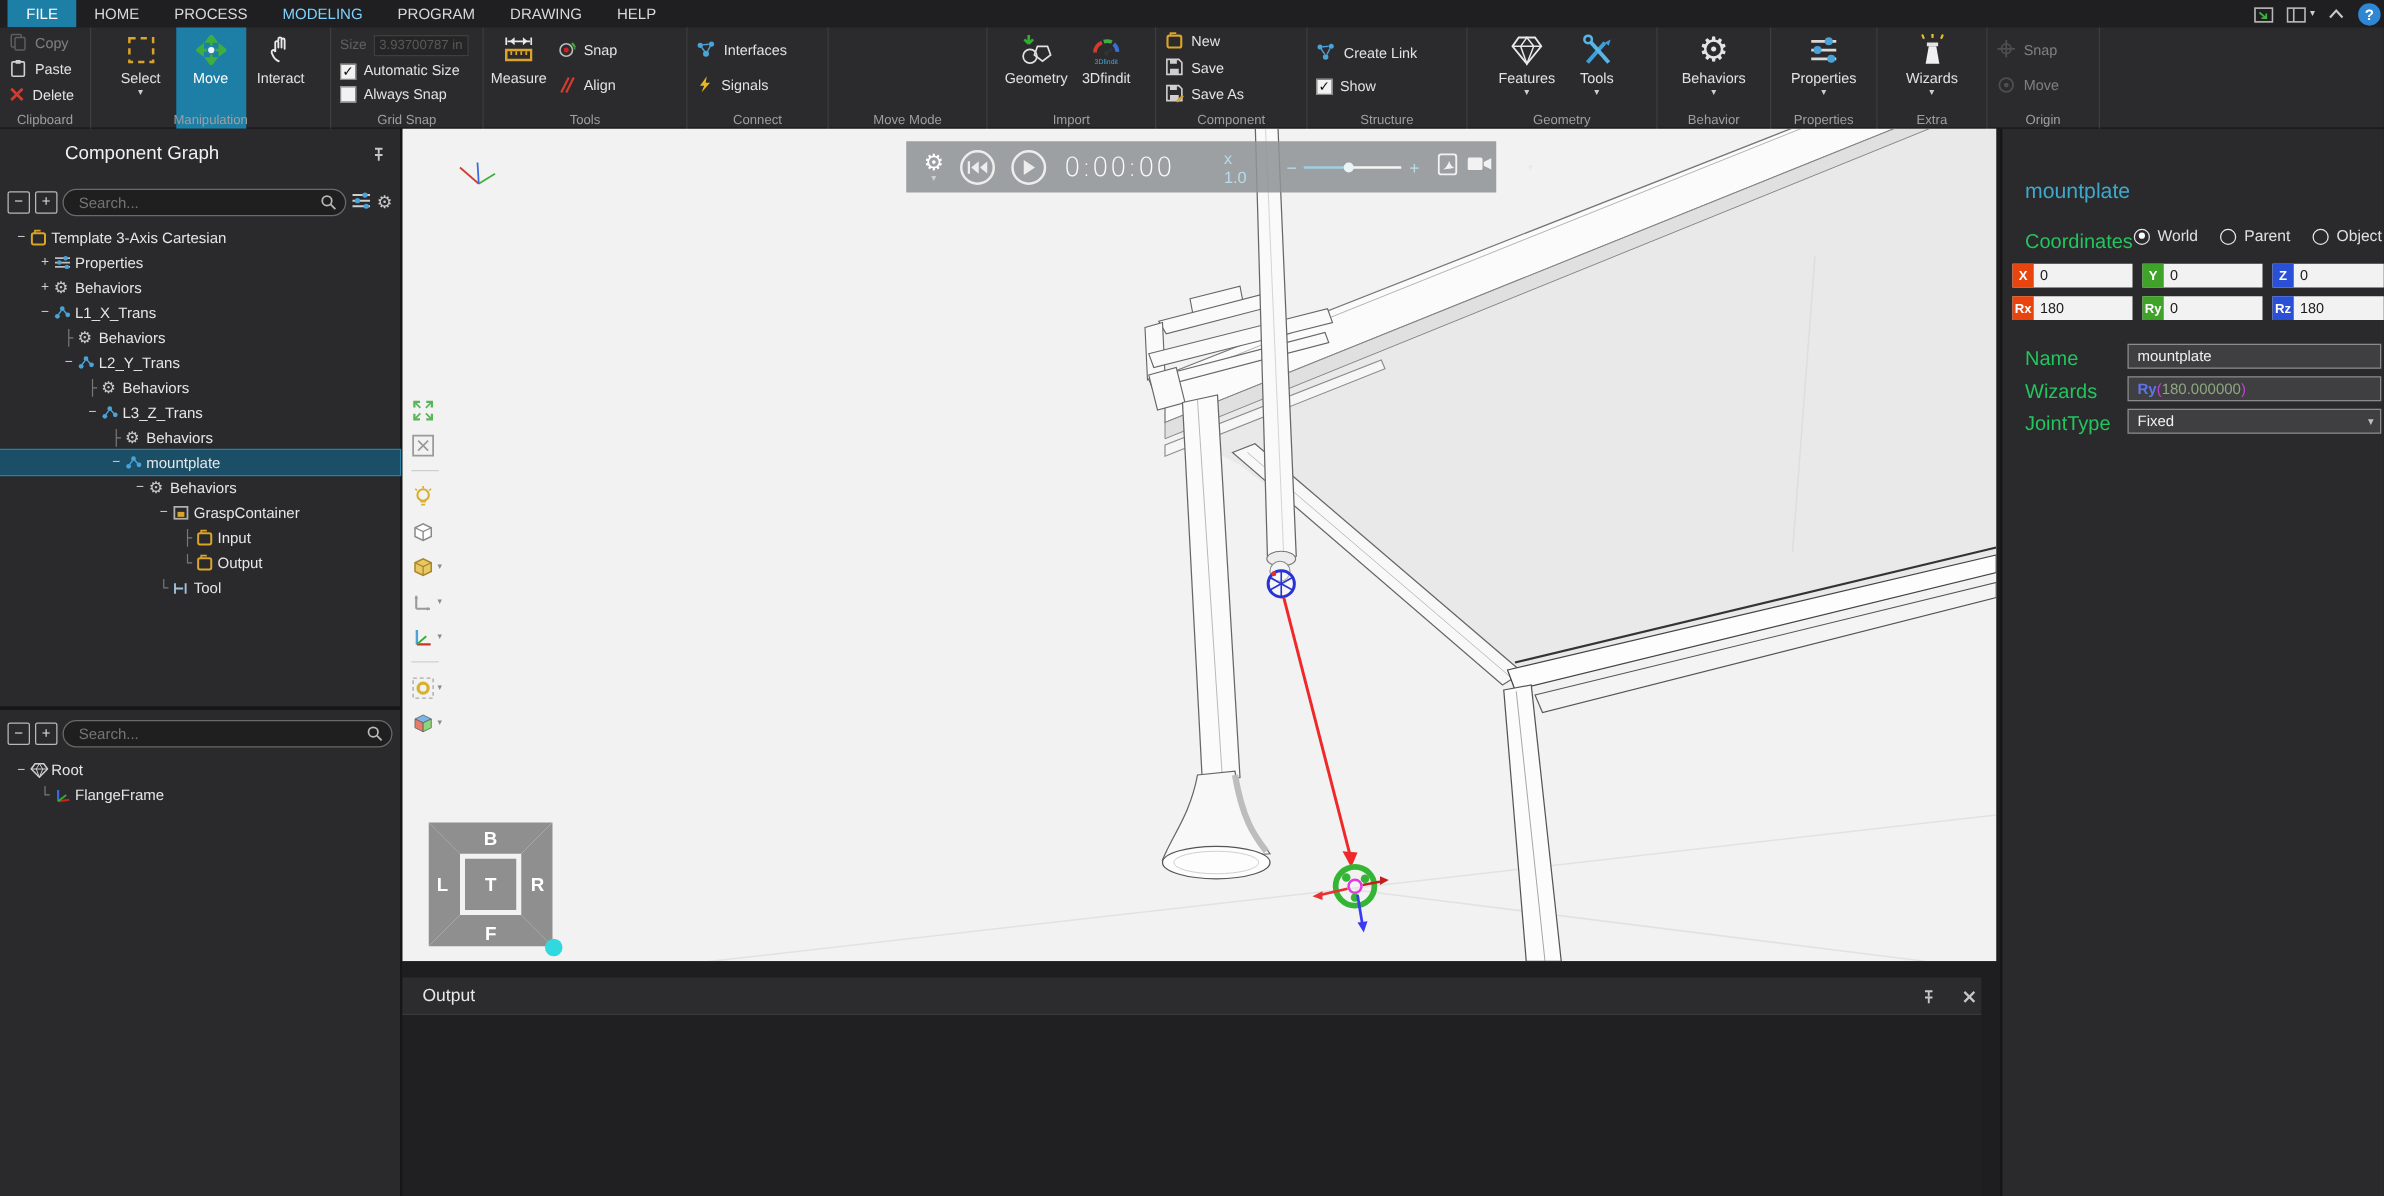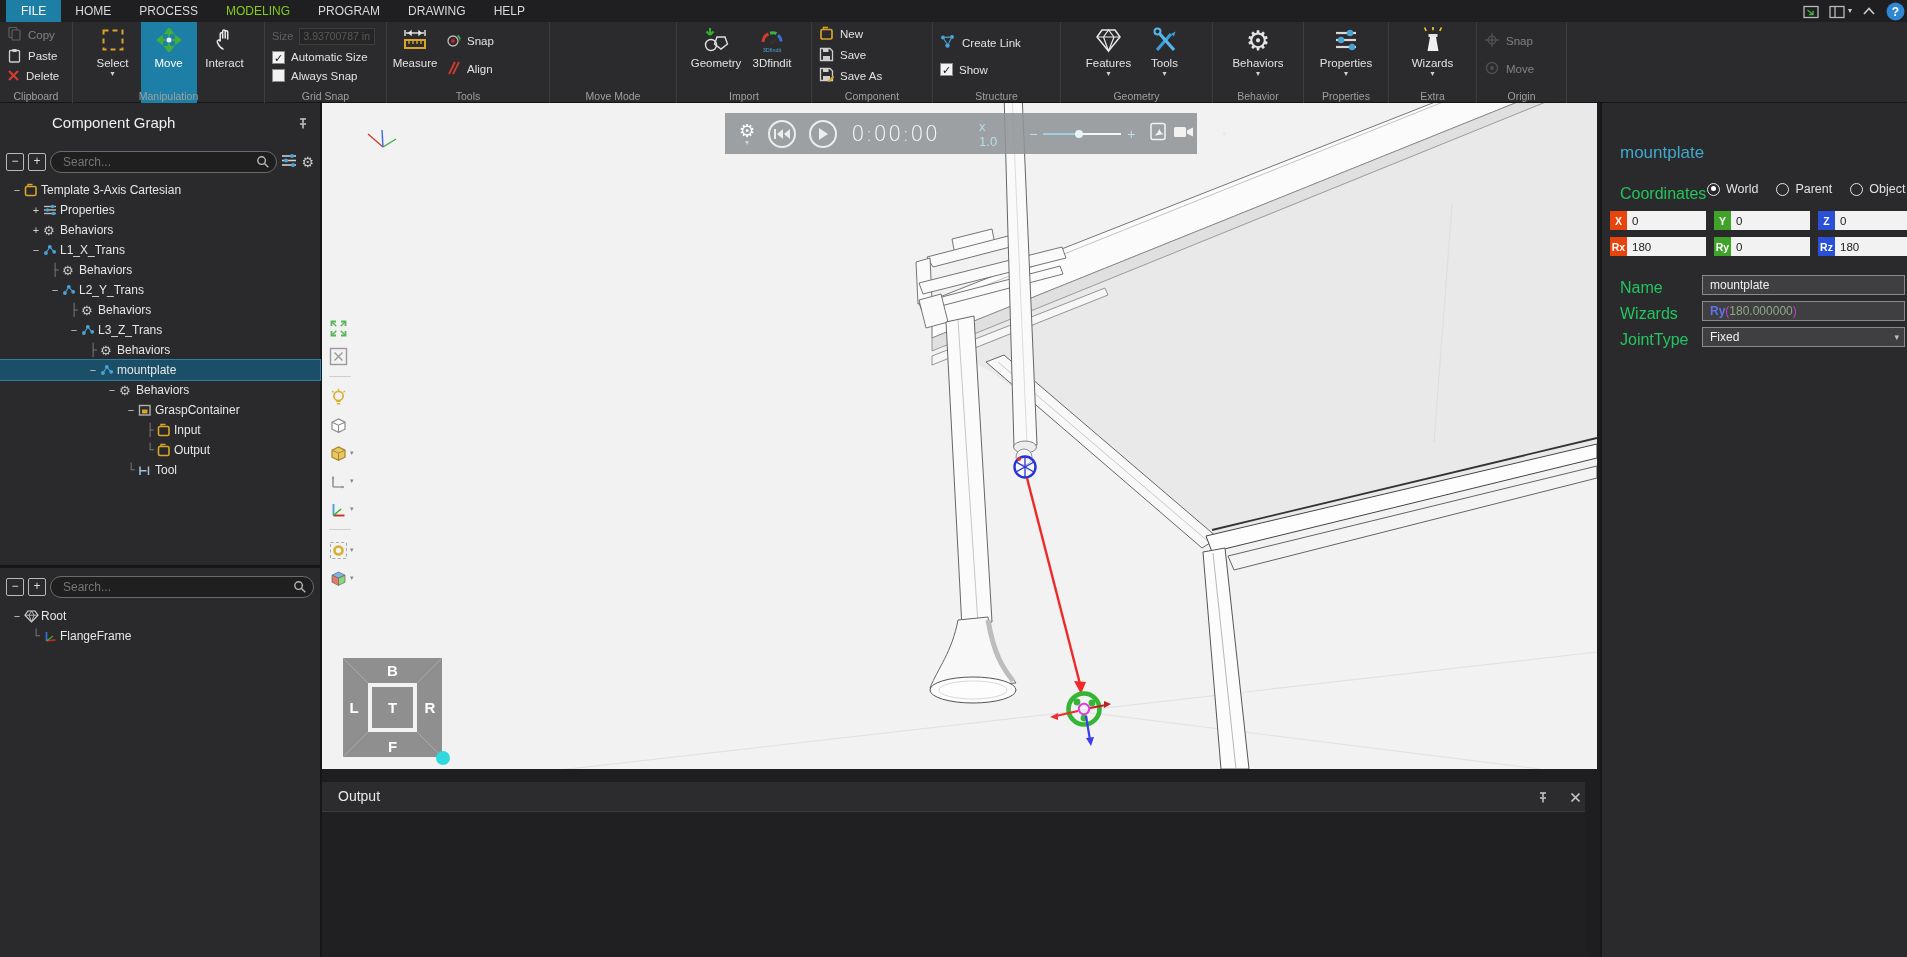--- a/index.html
+++ b/index.html
@@ -4,21 +4,21 @@
 <style>
   * { margin:0; padding:0; box-sizing:border-box; }
   html,body { width:1907px; height:957px; overflow:hidden; background:#1e1e20; font-family:"Liberation Sans",sans-serif; }
   .abs { position:absolute; }
 
   
   #titlebar { position:absolute; left:0; top:0; width:1907px; height:22px; background:#1f1f21; overflow:hidden; }
   #tabs { position:absolute; left:6px; top:0; height:22px; display:flex; align-items:center; }
   .tab { font-size:12px; color:#d8d8d8; padding:0 14px; height:22px; display:flex; align-items:center; cursor:default; }
   .tab.file { background:#1d7fa6; color:#fff; padding:0 15px; }
-  .tab.active { color:#84cc16; }
+  .tab.active { color:#7dd3fc; }
   #winicons { position:absolute; right:0; top:0; height:22px; display:flex; align-items:center; gap:10px; padding-right:2px; }
   #winicons .wi { display:flex; align-items:center; }
 
   
   #ribbon { position:absolute; left:0; top:22px; width:1907px; height:81px; background:#2b2b2d; border-bottom:1px solid #151515; display:flex; }
   .rgroup { position:relative; height:81px; border-right:1px solid #3d3d3f; flex:none; }
   .rglabel { position:absolute; bottom:1px; left:0; right:0; text-align:center; font-size:10.5px; color:#9f9f9f; }
   .rbigrow { display:flex; height:66px; justify-content:center; }
   .rbig { width:56px; height:66px; display:flex; flex-direction:column; align-items:center; padding-top:3px; gap:2px; font-size:11.5px; color:#e2e2e2; }
   .rbig.active { background:#1d7fa6; color:#fff; height:81px; }
@@ -250,20 +250,42 @@
           <div class="rsmall">
             <span><svg width="16" height="16" viewBox="0 0 16 16">
                 <path d="M4 14 L10 2 M8 14 L14 2" stroke="#d23b2f" stroke-width="1.8"></path>
               </svg></span>
             <span>Align</span>
           </div>
         </div>
       </div>
       <div class="rglabel">Tools</div>
     </div>
+    <div class="rgroup" style="width:113px">
+      <div class="rstack">
+        <div class="rsmall">
+          <span><svg width="16" height="15" viewBox="0 0 16 15">
+              <g fill="#4aa3d8">
+                <circle cx="3.2" cy="4.2" r="2.1"></circle>
+                <circle cx="12.2" cy="3.2" r="2.1"></circle>
+                <circle cx="7.8" cy="11" r="2.4"></circle>
+              </g>
+              <path d="M4.3 5.8l2.7 3.7M11.3 4.8l-2.5 4.6M5 3.9l5-.5" stroke="#4aa3d8" stroke-width="1.2" fill="none"></path>
+            </svg></span>
+          <span>Interfaces</span>
+        </div>
+        <div class="rsmall">
+          <span><svg width="14" height="15" viewBox="0 0 14 15">
+              <path d="M8.5 1 L3 8.5h3.3L4.2 14l6.8-7.8H7.5z" fill="#e8b820"></path>
+            </svg></span>
+          <span>Signals</span>
+        </div>
+      </div>
+      <div class="rglabel">Connect</div>
+    </div>
     <div class="rgroup" style="width:127px">
       <div class="rglabel">Move Mode</div>
     </div>
     <div class="rgroup" style="width:135px">
       <div class="rbigrow">
         <div class="rbig">
           <span class="ricon">
             <svg width="26" height="26" viewBox="0 0 26 26">
               <path d="M7 1v7M7 8L3.5 4.5M7 8l3.5-3.5" stroke="#2fae2f" stroke-width="2.2" fill="none"></path>
               <circle cx="8" cy="18" r="5.5" fill="none" stroke="#e0e0e0" stroke-width="1.4"></circle>

